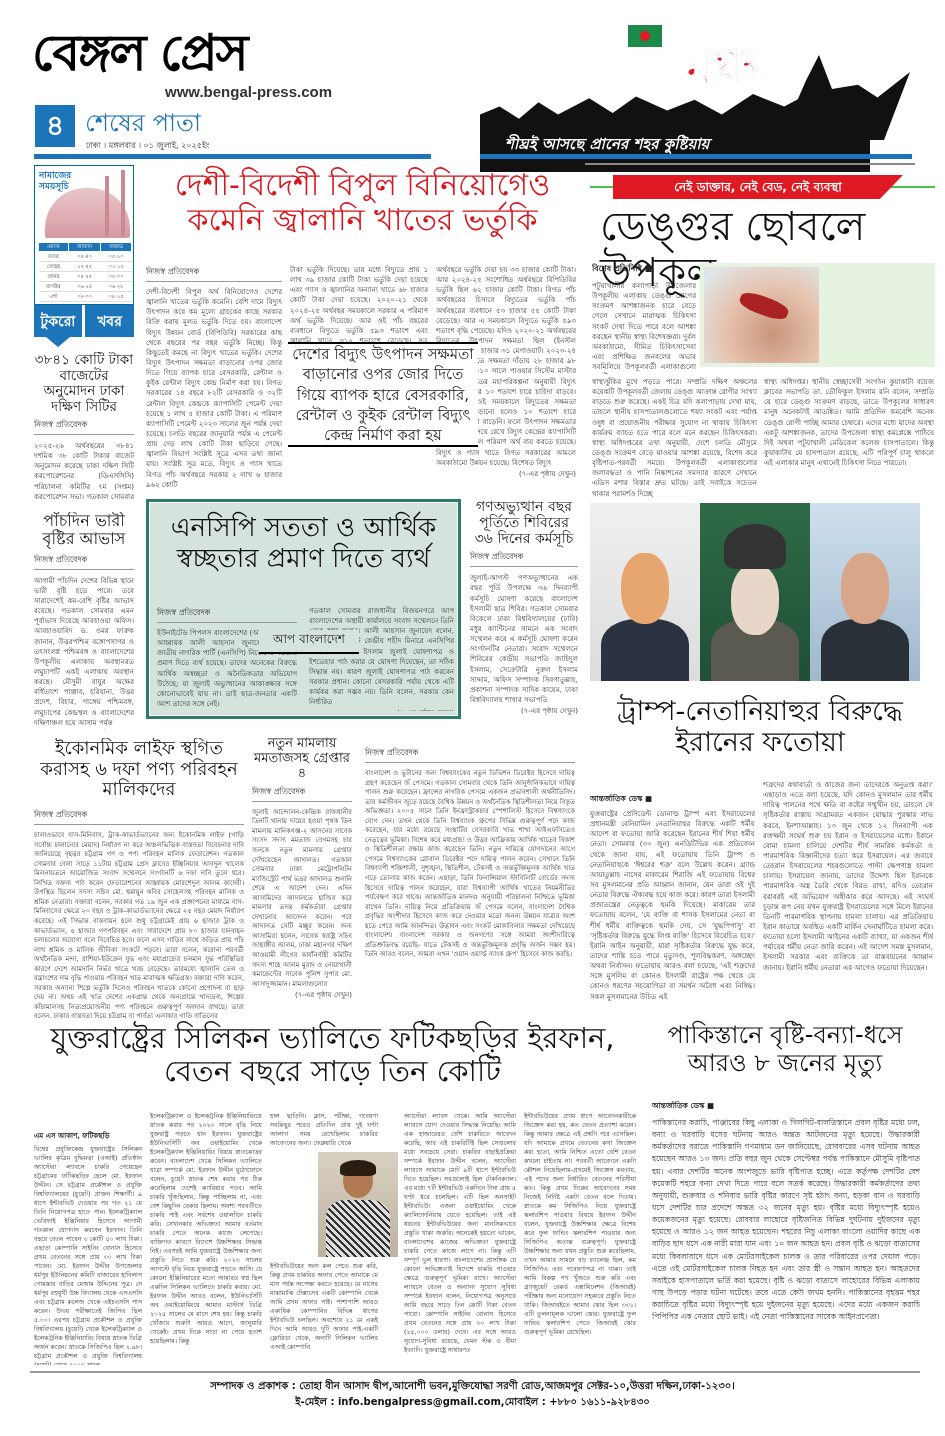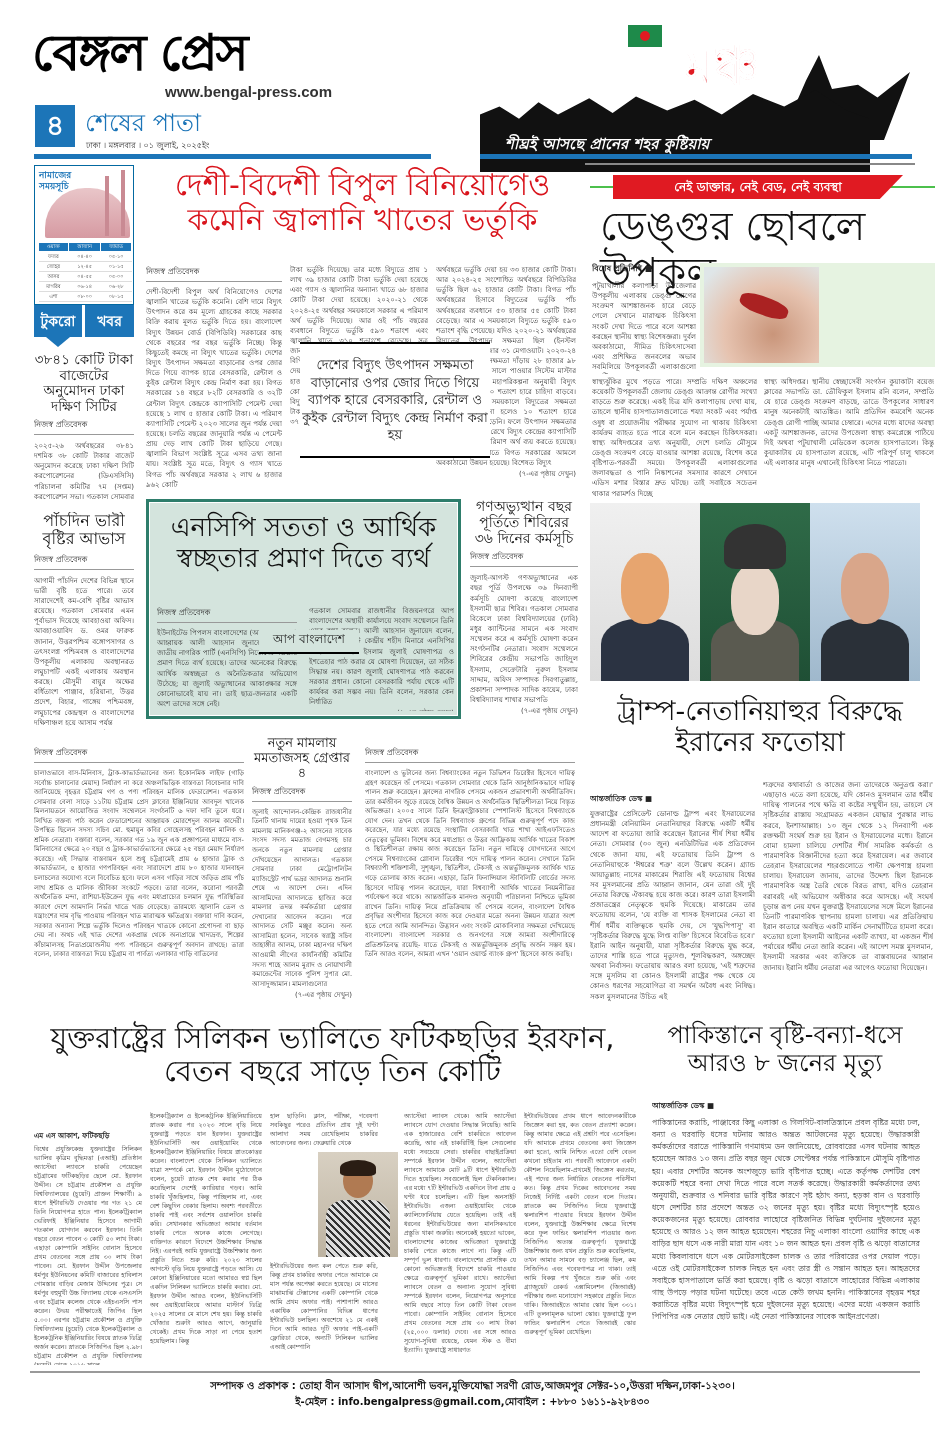--- a/index.html
+++ b/index.html
@@ -35,21 +35,21 @@
 #tukro .a{position:absolute;left:0;top:0;width:48px;height:32px;background:#1c75b8;color:#fff;font-size:14px;font-weight:bold;text-align:center;line-height:32px}
 #tukro .b{position:absolute;left:51px;top:0;width:49px;height:32px;background:#1c75b8;color:#fff;font-size:14px;font-weight:bold;text-align:center;line-height:32px}
 #tukro .arrow{position:absolute;left:12px;top:32px;border-left:12px solid transparent;border-right:12px solid transparent;border-top:10px solid #1c75b8}
 .hl{font-weight:normal;color:#111;text-align:center;line-height:1.15}
 .byline{font-size:8px;color:#333;border-bottom:1px solid #999;padding-bottom:3px}
 .body{font-size:7px;line-height:1.45;color:#333;text-align:justify}
 .cont{font-size:7px;color:#333;text-align:right}
 .colblock{position:absolute}
 
 #main-hl{left:145px;top:168px;width:435px;font-size:30px;color:#d9141c;text-align:center;line-height:1.15;font-weight:normal}
-#pull1{left:300px;top:342px;width:190px;border-top:2px solid #000;border-bottom:2px solid #000;font-size:13px;text-align:center;line-height:1.35;padding:12px 0;color:#222;background:#fff}
+#pull1{left:288px;top:342px;width:190px;border-top:2px solid #000;border-bottom:2px solid #000;font-size:15px;text-align:center;line-height:1.35;padding:0 0;color:#222;background:#fff}
 
 #ncp{left:146px;top:499px;width:315px;height:220px;background:#d4e4dd;border:3px solid #2e7d6b;box-shadow:0 0 0 1px #fff inset}
 #ncp-hl{font-size:26px;color:#111;text-align:center;line-height:1.2;position:absolute;left:0;top:10px;width:100%}
 #ncp-pull{position:absolute;left:110px;top:128px;width:100px;font-size:12px;text-align:center;border-bottom:2px solid #000;padding-bottom:2px}
 
 #dengue-strap{left:613px;top:175px;width:290px;height:24px;background:#e01a22;color:#fff;font-size:12px;font-weight:bold;text-align:center;line-height:24px;clip-path:polygon(0 0,100% 0,92% 100%,0 100%)}
 #dengue-strap-line{left:590px;top:186px;width:345px;height:2px;background:#4cc04c}
 #dengue-hl{left:600px;top:203px;width:340px;font-size:40px;text-align:left}
 #dengue-imgbox{left:700px;top:263px;width:235px;height:104px;background:#e6f3e1}
 #dengue-img{position:absolute;left:4px;top:4px;width:115px;height:96px;background:radial-gradient(ellipse at 60% 70%,#c9957a,#e6c3b0 50%,#dfe6e8 90%)}
@@ -227,20 +227,21 @@
 <div class="abs hl" id="iran-hl">ট্রাম্প-নেতানিয়াহুর বিরুদ্ধে ইরানের ফতোয়া</div>
 <div class="colblock" style="left: 590px; top: 793px; width: 165px; height: 220px; overflow: hidden;">
   <div style="font-size:7.5px;font-weight:bold;margin-bottom:4px"><span>আন্তর্জাতিক ডেস্ক</span> ■</div>
   <div class="body">যুক্তরাষ্ট্রের প্রেসিডেন্ট ডোনাল্ড ট্রাম্প এবং ইসরায়েলের প্রধানমন্ত্রী বেনিয়ামিন নেতানিয়াহুর বিরুদ্ধে একটি ধর্মীয় আদেশ বা ফতোয়া জারি করেছেন ইরানের শীর্ষ শিয়া ধর্মীয় নেতা। সোমবার (৩০ জুন) এনডিটিভির এক প্রতিবেদন থেকে জানা যায়, এই ফতোয়ায় তিনি ট্রাম্প ও নেতানিয়াহুকে 'ঈশ্বরের শত্রু' বলে উল্লেখ করেন। গ্র্যান্ড আয়াতুল্লাহ নাসের মাকারেম শিরাজি এই ফতোয়ায় বিশ্বের সব মুসলমানের প্রতি আহ্বান জানান, যেন তারা ওই দুই নেতার বিরুদ্ধে ঐক্যবদ্ধ হয়ে কাজ করে। কারণ তারা ইসলামী প্রজাতন্ত্রের নেতৃত্বকে হুমকি দিয়েছে। মাকারেম তার ফতোয়ায় বলেন, 'যে ব্যক্তি বা শাসক ইসলামের নেতা বা শীর্ষ ধর্মীয় ব্যক্তিত্বকে হুমকি দেয়, সে 'যুদ্ধপিপাসু' বা 'সৃষ্টিকর্তার বিরুদ্ধে যুদ্ধে লিপ্ত ব্যক্তি' হিসেবে বিবেচিত হবে।' ইরানি আইন অনুযায়ী, যারা সৃষ্টিকর্তার বিরুদ্ধে যুদ্ধ করে, তাদের শাস্তি হতে পারে মৃত্যুদণ্ড, শূলবিদ্ধকরণ, অঙ্গচ্ছেদ অথবা নির্বাসন। ফতোয়ায় আরও বলা হয়েছে, 'এই শত্রুদের সঙ্গে মুসলিম বা কোনও ইসলামী রাষ্ট্রের পক্ষ থেকে যে কোনও ধরণের সহযোগিতা বা সমর্থন অবৈধ এবং নিষিদ্ধ। সকল মুসলমানের উচিত এই</div>
 </div>
 <div class="colblock" style="left: 763px; top: 780px; width: 170px; height: 235px; overflow: hidden;">
   <div class="body">শত্রুদের কথাবার্তা ও কাজের জন্য তাদেরকে অনুতপ্ত করা।' এছাড়াও এতে বলা হয়েছে, যদি কোনও মুসলমান তার ধর্মীয় দায়িত্ব পালনের পথে ক্ষতি বা কষ্টের সম্মুখীন হয়, তাহলে সে সৃষ্টিকর্তার রাস্তায় সংগ্রামরত একজন যোদ্ধার পুরস্কার লাভ করবে, ইনশাআল্লাহ। ১৩ জুন থেকে ১২ দিনব্যাপী এক রক্তক্ষয়ী সংঘর্ষ শুরু হয় ইরান ও ইসরায়েলের মধ্যে। ইরানে বোমা হামলা চালিয়ে দেশটির শীর্ষ সামরিক কর্মকর্তা ও পারমাণবিক বিজ্ঞানীদের হত্যা করে ইসরায়েল। এর জবাবে তেহরান ইসরায়েলের শহরগুলোতে পাল্টা ক্ষেপণাস্ত্র হামলা চালায়। ইসরায়েল জানায়, তাদের উদ্দেশ্য ছিল ইরানকে পারমাণবিক অস্ত্র তৈরি থেকে বিরত রাখা, যদিও তেহরান বরাবরই এই অভিযোগ অস্বীকার করে আসছে। এই সংঘর্ষ চূড়ান্ত রূপ নেয় যখন যুক্তরাষ্ট্র ইসরায়েলের সঙ্গে মিলে ইরানের তিনটি পারমাণবিক স্থাপনায় হামলা চালায়। এর প্রতিক্রিয়ায় ইরান কাতারে অবস্থিত একটি মার্কিন সেনাঘাঁটিতে হামলা করে। ফতোয়া হলো ইসলামী আইনের একটি ব্যাখ্যা, যা একজন শীর্ষ পর্যায়ের ধর্মীয় নেতা জারি করেন। এই আদেশ সমস্ত মুসলমান, ইসলামী সরকার এবং ব্যক্তিকে তা বাস্তবায়নের আহ্বান জানায়। ইরানি ধর্মীয় নেতারা এর আগেও ফতোয়া দিয়েছেন।</div>
 </div>
 
 <div class="colblock" style="left: 34px; top: 738px; width: 210px; height: 280px; overflow: hidden;">
+  <div class="hl" style="font-size:18px">ইকোনমিক লাইফ স্থগিত করাসহ ৬ দফা পণ্য পরিবহন মালিকদের</div>
   <div class="byline" style="margin-top:8px">নিজস্ব প্রতিবেদক</div>
   <div class="body" style="margin-top:6px;font-size:6.6px">চালাওভাবে বাস-মিনিবাস, ট্রাক-কাভার্ডভ্যানের জন্য ইকোনমিক লাইফ (গাড়ি সর্বোচ্চ চালানোর মেয়াদ) নির্ধারণ না করে অঞ্চলভিত্তিক বাস্তবতা বিবেচনার দাবি জানিয়েছে বৃহত্তর চট্টগ্রাম গণ ও পণ্য পরিবহন মালিক ফেডারেশন। গতকাল সোমবার বেলা সাড়ে ১১টায় চট্টগ্রাম প্রেস ক্লাবের ইঞ্জিনিয়ার আবদুল খালেক মিলনায়তনে আয়োজিত সংবাদ সম্মেলনে সংগঠনটি ৬ দফা দাবি তুলে ধরে। লিখিত বক্তব্য পাঠ করেন ফেডারেশনের আহ্বায়ক মোরশেদুল আলম কাদেরী। উপস্থিত ছিলেন সদস্য সচিব মো. হুমায়ুন কবির সোহেলসহ পরিবহন মালিক ও শ্রমিক নেতারা। বক্তারা বলেন, সরকার গত ১৯ জুন এক প্রজ্ঞাপনের মাধ্যমে বাস-মিনিবাসের ক্ষেত্রে ২০ বছর ও ট্রাক-কাভার্ডভ্যানের ক্ষেত্রে ২৫ বছর মেয়াদ নির্ধারণ করেছে। এই সিদ্ধান্ত বাস্তবায়ন হলে শুধু চট্টগ্রামেই প্রায় ৬ হাজার ট্রাক ও কাভার্ডভ্যান, ৫ হাজার গণপরিবহন এবং সারাদেশে প্রায় ৮০ হাজার যানবাহন চলাচলের অযোগ্য বলে বিবেচিত হবে। ফলে এসব গাড়ির সাথে জড়িত প্রায় পাঁচ লাখ শ্রমিক ও মালিক জীবিকা সংকটে পড়বে। তারা বলেন, করোনা পরবর্তী অর্থনৈতিক মন্দা, রাশিয়া-ইউক্রেন যুদ্ধ এবং মধ্যপ্রাচ্যের চলমান যুদ্ধ পরিস্থিতির কারণে দেশে আমদানি নির্ভর খাতে খরচ বেড়েছে। তারমধ্যে জ্বালানি তেল ও যন্ত্রাংশের দাম বৃদ্ধি পাওয়ায় পরিবহন খাত মারাত্মক ক্ষতিগ্রস্ত। বক্তারা দাবি করেন, সরকার অন্যান্য শিল্পে ভর্তুকি দিলেও পরিবহন খাতকে কোনো প্রণোদনা বা ছাড় দেয় না। অথচ এই খাত দেশের একপ্রান্ত থেকে অন্যপ্রান্তে খাদ্যদ্রব্য, শিল্পের কাঁচামালসহ নিত্যপ্রয়োজনীয় পণ্য পরিবহনে গুরুত্বপূর্ণ অবদান রাখছে। তারা বলেন, ঢাকার বাস্তবতা দিয়ে চট্টগ্রাম বা পার্বত্য এলাকার গাড়ি বাতিলের</div>
 
 </div>
 
 <div class="colblock" style="left: 252px; top: 736px; width: 100px; height: 280px; overflow: hidden;">
   <div class="hl" style="font-size:13px">নতুন মামলায় মমতাজসহ গ্রেপ্তার ৪</div>
   <div class="byline" style="margin-top:4px">নিজস্ব প্রতিবেদক</div>
   <div class="body" style="margin-top:6px;font-size:6.6px">জুলাই আন্দোলন-কেন্দ্রিক রাজধানীর তিনটি থানায় দায়ের হওয়া পৃথক তিন মামলায় মানিকগঞ্জ-২ আসনের সাবেক সংসদ সদস্য মমতাজ বেগমসহ চার জনকে নতুন মামলায় গ্রেপ্তার দেখিয়েছেন আদালত। গতকাল সোমবার ঢাকা মেট্রোপলিটন ম্যাজিস্ট্রেট পার্থ ভদ্রর আদালত শুনানি শেষে এ আদেশ দেন। এদিন আসামিদের আদালতে হাজির করে মামলার তদন্ত কর্মকর্তারা গ্রেপ্তার দেখানোর আবেদন করেন। পরে আদালত সেটি মঞ্জুর করেন। অন্য আসামিরা হলেন, সাবেক স্বরাষ্ট্র সচিব জাহাঙ্গীর আলম, ঢাকা মহানগর দক্ষিণ আওয়ামী লীগের কার্যনির্বাহী কমিটির সদস্য শাহে আলম মুরাদ ও নোয়াখালী কমান্ডেন্টের সাবেক পুলিশ সুপার মো. আসাদুজ্জামান। মামলাগুলোর</div>
   <div class="cont">(৭-এর পৃষ্ঠায় দেখুন)</div>

